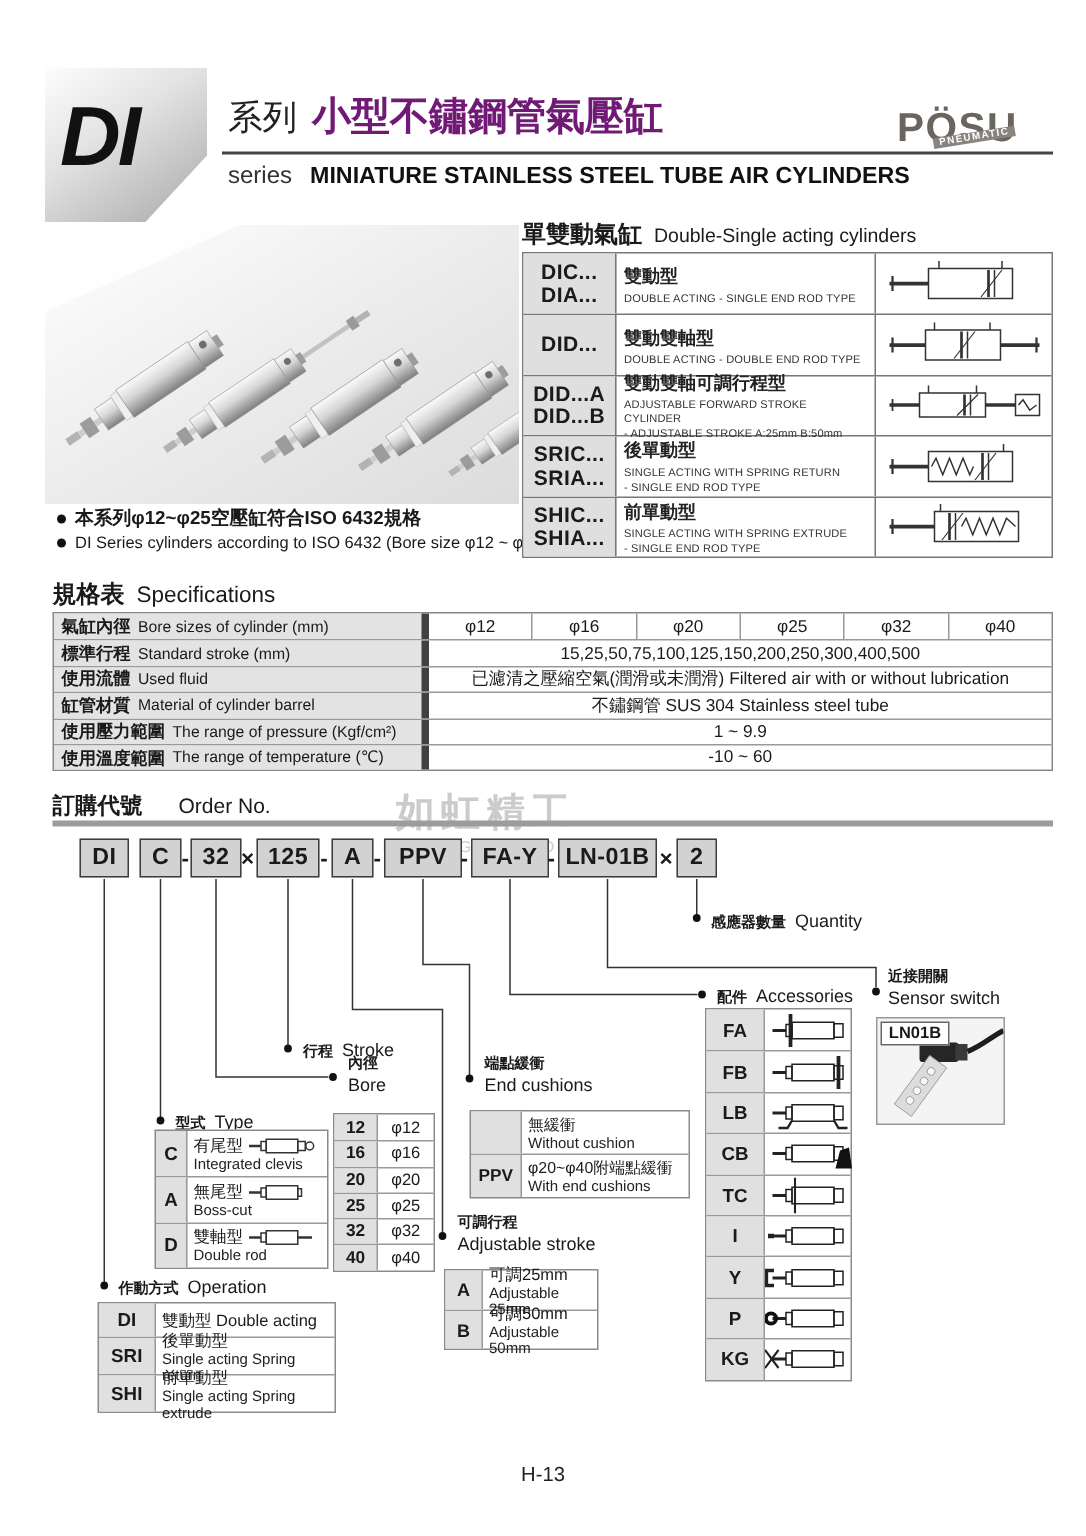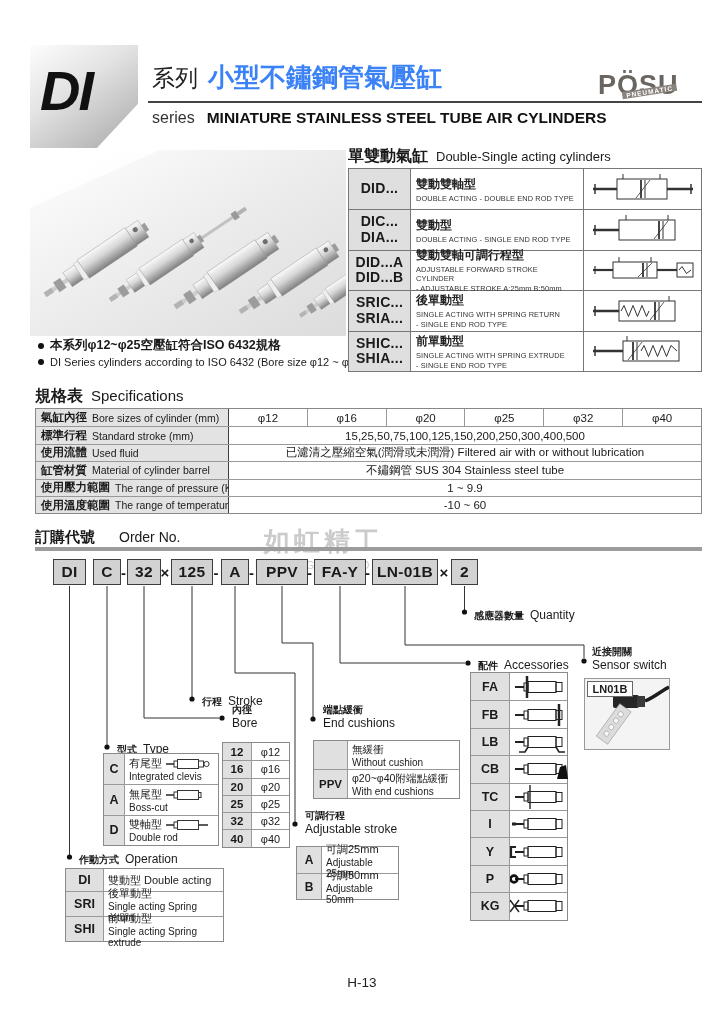--- a/index.html
+++ b/index.html
@@ -5,21 +5,21 @@
 *{margin:0;padding:0;box-sizing:border-box}
 body{background:#fff;font-family:"Liberation Sans","DejaVu Sans",sans-serif;color:#1a1a1a}
 .page{position:relative;width:724px;height:1024px;background:#fff;overflow:hidden}
 .abs{position:absolute}
 
 
 #di-block{left:30px;top:45px;width:108px;height:103px;background:linear-gradient(145deg,#fdfdfd 0%,#e3e3e3 40%,#a8a8a8 100%);clip-path:polygon(0 0,100% 0,100% 57%,62% 100%,0 100%)}
 #di-text{left:40px;top:58px;font-size:56px;font-weight:900;font-style:italic;color:#111;letter-spacing:-2px}
 #hdr-zh{left:152px;top:60px}
 #hdr-zh .s1{font-size:23px;color:#222;margin-right:10px}
-#hdr-zh .s2{font-size:26px;font-weight:bold;color:#3b82f6}
+#hdr-zh .s2{font-size:26px;font-weight:bold;color:#701a75}
 #hdr-line{left:148px;top:101px;width:554px;height:2px;background:#444}
 #hdr-en{left:152px;top:109px}
 #hdr-en .s1{font-size:16px;color:#333;margin-right:12px}
 #hdr-en .s2{font-size:15.5px;font-weight:bold;color:#111}
 #brand{left:598px;top:70px;font-size:27px;font-weight:900;color:#6b6560;letter-spacing:1px}
 #brand-sub{left:622px;top:88px;font-size:6.5px;font-weight:bold;color:#fff;background:#8a847f;padding:0 4px;transform:rotate(-9deg);letter-spacing:1px}
 
 
 #photo-wrap{left:30px;top:150px;width:316px;height:186px}
 
@@ -43,21 +43,21 @@
 .acell.desc .en{font-size:7.4px;color:#333;margin-top:1px;letter-spacing:.1px}
 .acell.diag{flex:1;align-items:center}
 
 
 #specs-title{left:35px;top:386px}
 #specs-title .zh{font-size:16px;font-weight:bold;margin-right:8px}
 #specs-title .en{font-size:15px}
 #specs-body{left:35px;top:408px;width:667px;border:1px solid #888;background:#fff;position:absolute;z-index:2}
 .srow{display:flex;height:17.4px;border-top:1px solid #999}
 .srow:first-child{border-top:none}
-.slabel{width:193px;background:#e3e3e3;border-right:1px solid #404040;display:flex;align-items:center;padding-left:5px;white-space:nowrap;overflow:hidden}
+.slabel{width:250px;background:#e3e3e3;border-right:5px solid #404040;display:flex;align-items:center;padding-left:5px;white-space:nowrap;overflow:hidden}
 .slabel .zh{font-size:11.5px;font-weight:bold;margin-right:5px}
 .slabel .en{font-size:10.5px}
 .sval{flex:1;display:flex;align-items:stretch;background:transparent}
 .sval .scol{flex:1;border-left:1px solid #999;display:flex;align-items:center;justify-content:center;font-size:11.5px}
 .sval .scol:first-child{border-left:none}
 .sval .smerge{flex:1;display:flex;align-items:center;justify-content:center;font-size:11.5px}
 #spec-mark{left:322px;top:448px;z-index:1}
 
 
 #order-title{left:35px;top:528px}
@@ -183,60 +183,60 @@
       <span class="dot"></span>
       <span>DI Series cylinders according to ISO 6432 (Bore size φ12 ~ φ25)</span>
     </div>
 
   <div class="abs" id="acting-title">
     <span class="zh">單雙動氣缸</span><span class="en">Double-Single acting cylinders</span>
   </div>
   <div class="abs" id="acting-body">
       <div class="arow">
         <div class="acell code">
+          <div>DIC...</div>
+          <div>DIA...</div>
+        </div>
+        <div class="acell desc">
+          <div class="zh">雙動型</div>
+          <div class="en">DOUBLE ACTING - SINGLE END ROD TYPE</div>
+        </div>
+        <div class="acell diag">
+          <svg width="108" height="36" viewBox="0 0 108 36">
+            <rect x="30" y="8" width="56" height="20" fill="none" stroke="#333" stroke-width="1"></rect>
+            <line x1="4" y1="18" x2="30" y2="18" stroke="#333" stroke-width="2.5"></line>
+            <line x1="6" y1="13" x2="6" y2="23" stroke="#333" stroke-width="1.5"></line>
+            <line x1="37" y1="8" x2="37" y2="3" stroke="#333" stroke-width="1"></line>
+            <line x1="79" y1="8" x2="79" y2="3" stroke="#333" stroke-width="1"></line>
+            <line x1="70" y1="9" x2="70" y2="27" stroke="#333" stroke-width="1.8"></line>
+            <line x1="74" y1="9" x2="74" y2="27" stroke="#333" stroke-width="1"></line>
+            <line x1="65" y1="27" x2="79" y2="9" stroke="#333" stroke-width="0.8"></line>
+          </svg>
+        </div>
+      </div>
+      <div class="arow">
+        <div class="acell code">
           <div>DID...</div>
         </div>
         <div class="acell desc">
           <div class="zh">雙動雙軸型</div>
           <div class="en">DOUBLE ACTING - DOUBLE END ROD TYPE</div>
         </div>
         <div class="acell diag">
           <svg width="108" height="36" viewBox="0 0 108 36">
             <rect x="28" y="8" width="50" height="20" fill="none" stroke="#333" stroke-width="1"></rect>
             <line x1="4" y1="18" x2="28" y2="18" stroke="#333" stroke-width="2.5"></line>
             <line x1="6" y1="13" x2="6" y2="23" stroke="#333" stroke-width="1.5"></line>
             <line x1="78" y1="18" x2="104" y2="18" stroke="#333" stroke-width="2.5"></line>
             <line x1="102" y1="13" x2="102" y2="23" stroke="#333" stroke-width="1.5"></line>
             <line x1="34" y1="8" x2="34" y2="3" stroke="#333" stroke-width="1"></line>
             <line x1="71" y1="8" x2="71" y2="3" stroke="#333" stroke-width="1"></line>
             <line x1="52" y1="9" x2="52" y2="27" stroke="#333" stroke-width="1.8"></line>
             <line x1="56" y1="9" x2="56" y2="27" stroke="#333" stroke-width="1"></line>
             <line x1="47" y1="27" x2="61" y2="9" stroke="#333" stroke-width="0.8"></line>
-          </svg>
-        </div>
-      </div>
-      <div class="arow">
-        <div class="acell code">
-          <div>DIC...</div>
-          <div>DIA...</div>
-        </div>
-        <div class="acell desc">
-          <div class="zh">雙動型</div>
-          <div class="en">DOUBLE ACTING - SINGLE END ROD TYPE</div>
-        </div>
-        <div class="acell diag">
-          <svg width="108" height="36" viewBox="0 0 108 36">
-            <rect x="30" y="8" width="56" height="20" fill="none" stroke="#333" stroke-width="1"></rect>
-            <line x1="4" y1="18" x2="30" y2="18" stroke="#333" stroke-width="2.5"></line>
-            <line x1="6" y1="13" x2="6" y2="23" stroke="#333" stroke-width="1.5"></line>
-            <line x1="37" y1="8" x2="37" y2="3" stroke="#333" stroke-width="1"></line>
-            <line x1="79" y1="8" x2="79" y2="3" stroke="#333" stroke-width="1"></line>
-            <line x1="70" y1="9" x2="70" y2="27" stroke="#333" stroke-width="1.8"></line>
-            <line x1="74" y1="9" x2="74" y2="27" stroke="#333" stroke-width="1"></line>
-            <line x1="65" y1="27" x2="79" y2="9" stroke="#333" stroke-width="0.8"></line>
           </svg>
         </div>
       </div>
       <div class="arow">
         <div class="acell code">
           <div>DID...A</div>
           <div>DID...B</div>
         </div>
         <div class="acell desc">
           <div class="zh">雙動雙軸可調行程型</div>

